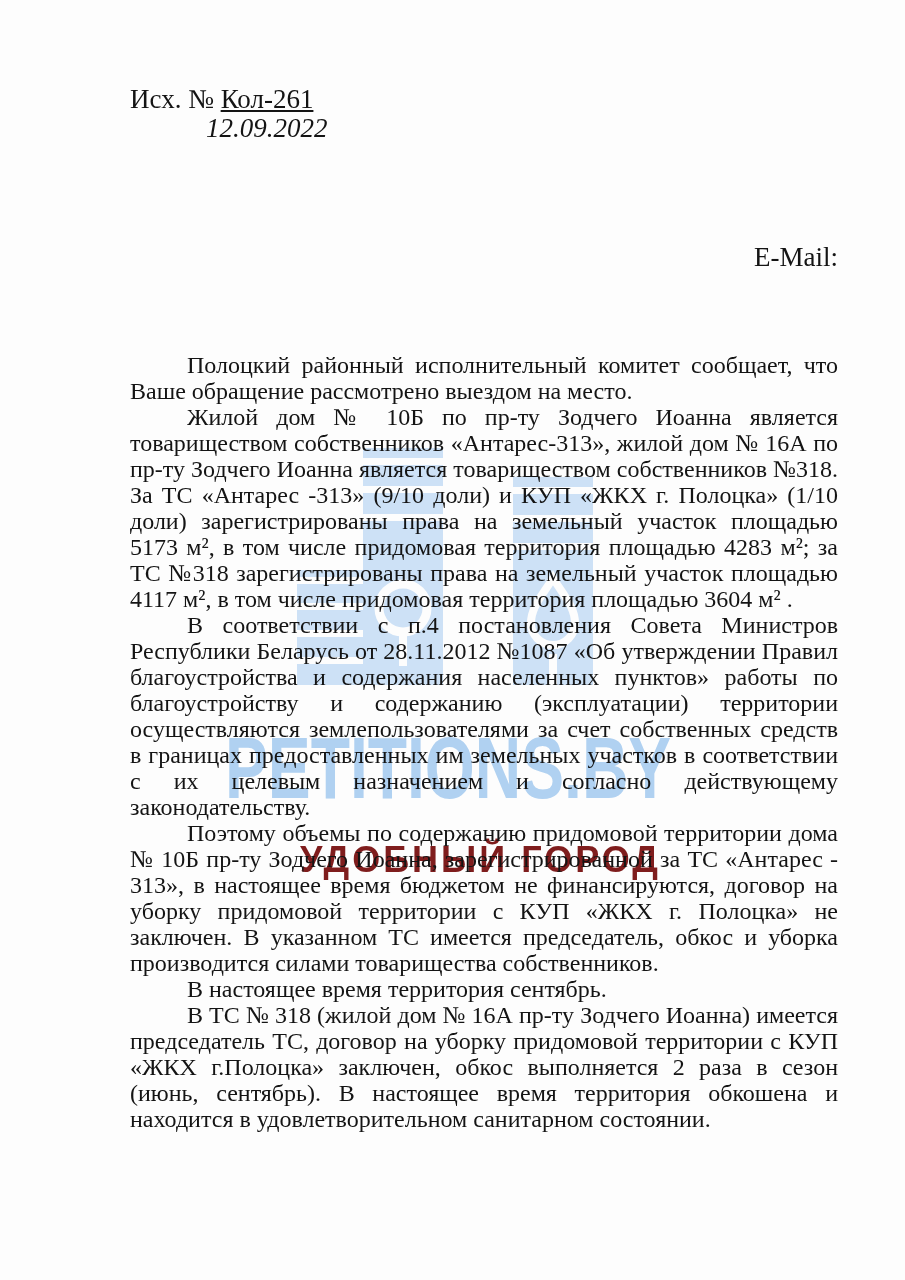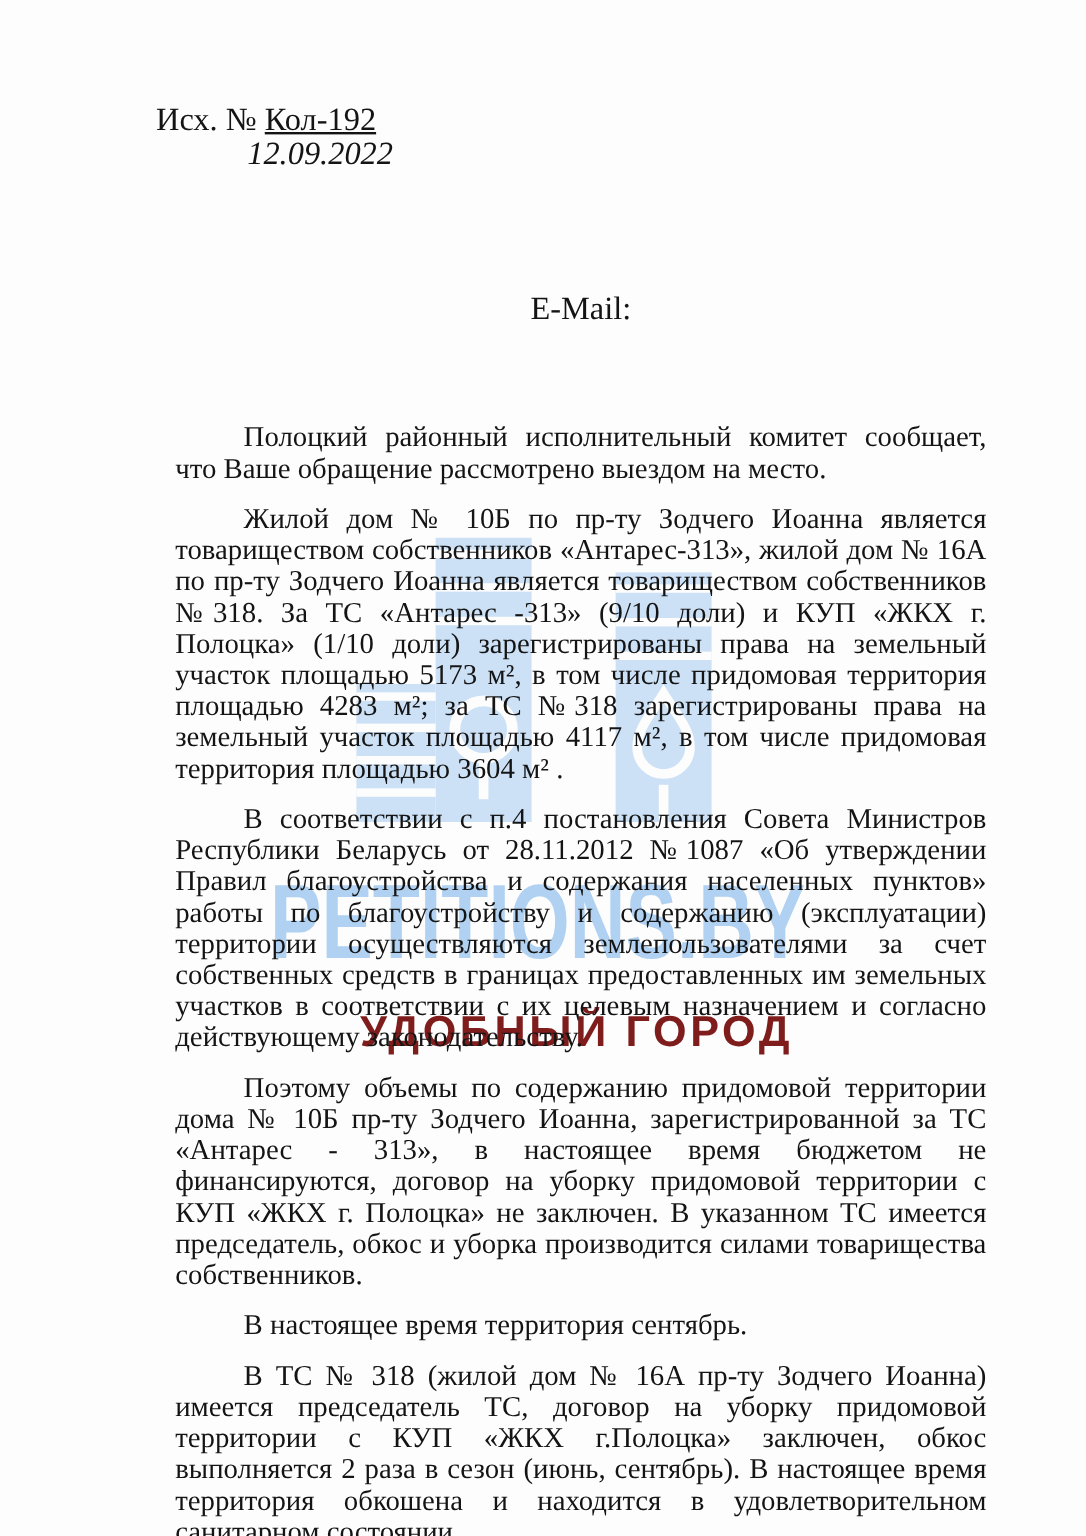--- a/index.html
+++ b/index.html
@@ -33,23 +33,23 @@
     font-weight: bold; font-size: 36px; line-height: 1;
     color: #7f1d1d;
     letter-spacing: 3px; white-space: nowrap; text-align: right;
   }
 
   
   .content { position: absolute; left: 130px; top: 85px; width: 708px; z-index: 1; }
   .ref-line { font-size: 27px; line-height: 29px; white-space: pre; }
   .ref-number { text-decoration: underline; }
   .ref-date { font-size: 27px; line-height: 29px; padding-left: 76px; font-style: italic; }
-  .email-line { margin-top: 100px; text-align: center; font-size: 27px; line-height: 29px; }
+  .email-line { margin-top: 100px; text-align: right; font-size: 27px; line-height: 29px; }
   .body-text { margin-top: 80px; font-size: 24px; line-height: 26px; text-align: justify; }
-  .body-text p { margin: 16px; text-indent: 57px; font-family: Liberation Serif, serif; }
+  .body-text p { margin: 0; text-indent: 57px; font-family: Liberation Serif, serif; }
 </style>
 </head>
 <body>
 
 <div class="page">
 
   <div class="watermark">
     <svg class="wm-logo" width="310" height="240" viewBox="0 0 310 240" xmlns="http://www.w3.org/2000/svg">
       <g fill="#cde1f6">
 
@@ -81,21 +81,21 @@
       <circle cx="115" cy="160" r="24" fill="none" stroke="#fdfdfd" stroke-width="9"></circle>
 
       <path d="M265,130 C254,148 243,159 243,175 a22,22 0 0 0 44,0 C287,159 276,148 265,130 Z" fill="none" stroke="#fdfdfd" stroke-width="8"></path>
     </svg>
     <div class="wm-brand">PETITIONS.BY</div>
     <div class="wm-tagline">УДОБНЫЙ ГОРОД</div>
   </div>
 
   <div class="content">
 
-    <div class="ref-line"><span>Исх. № </span><span class="ref-number">Кол-192</span></div>
+    <div class="ref-line"><span>Исх. № </span><span class="ref-number">Кол-261</span></div>
     <div class="ref-date">12.09.2022</div>
 
     <div class="email-line">E-Mail:</div>
 
     <div class="body-text">
       <p>Полоцкий районный исполнительный комитет сообщает, что Ваше обращение  рассмотрено выездом на место.</p>
       <p>Жилой дом № 10Б по пр-ту Зодчего Иоанна является товариществом собственников «Антарес-313», жилой дом № 16А по пр-ту Зодчего Иоанна является товариществом собственников №318. За ТС «Антарес -313» (9/10 доли) и КУП «ЖКХ г. Полоцка» (1/10 доли) зарегистрированы права на земельный участок площадью 5173 м², в том числе придомовая территория площадью 4283 м²; за ТС №318 зарегистрированы права на земельный участок площадью 4117 м², в том числе придомовая территория площадью 3604 м² .</p>
       <p>В соответствии с п.4 постановления Совета Министров Республики Беларусь от 28.11.2012 №1087 «Об утверждении Правил благоустройства и содержания населенных пунктов»  работы по благоустройству и содержанию (эксплуатации) территории осуществляются землепользователями за счет собственных средств в границах предоставленных им земельных участков в соответствии с их целевым назначением и согласно действующему законодательству.</p>
       <p>Поэтому объемы по содержанию придомовой территории дома № 10Б пр-ту Зодчего Иоанна, зарегистрированной за ТС «Антарес - 313», в настоящее время бюджетом не финансируются, договор на уборку придомовой территории с КУП «ЖКХ г. Полоцка» не заключен. В указанном ТС  имеется председатель, обкос и уборка производится силами товарищества собственников.</p>
       <p>В настоящее время территория сентябрь.</p>

